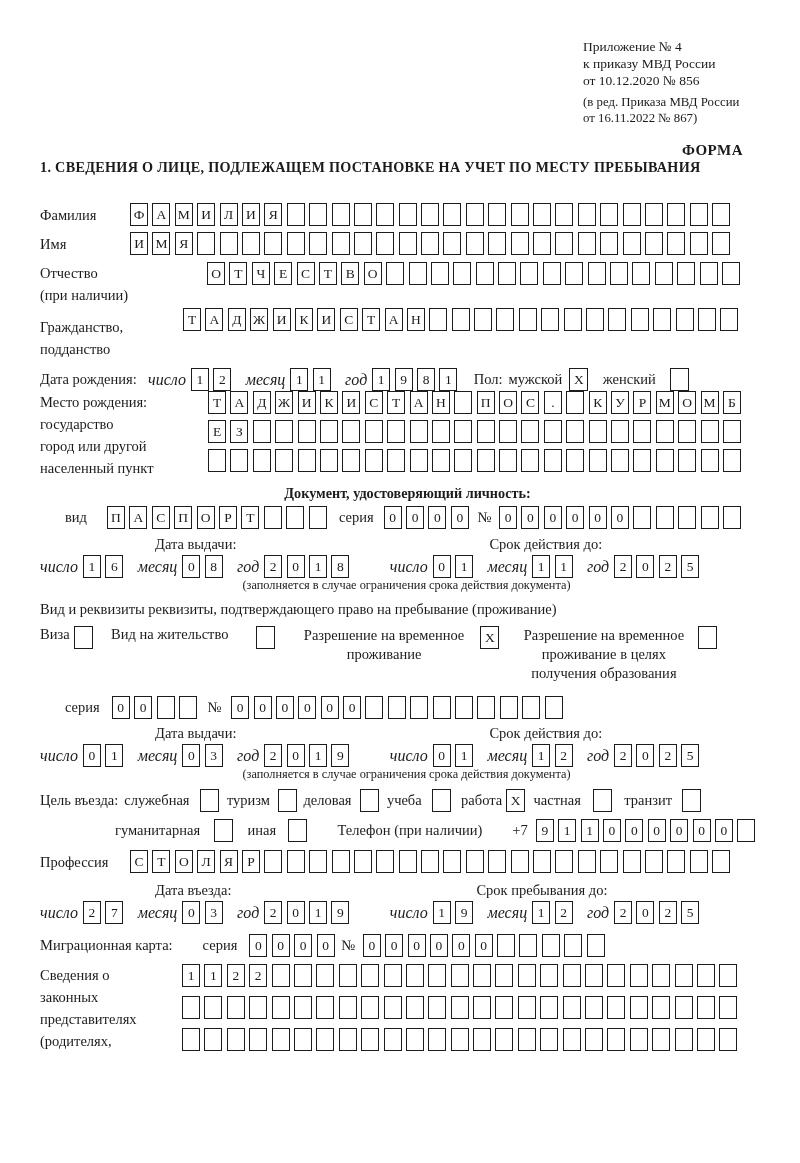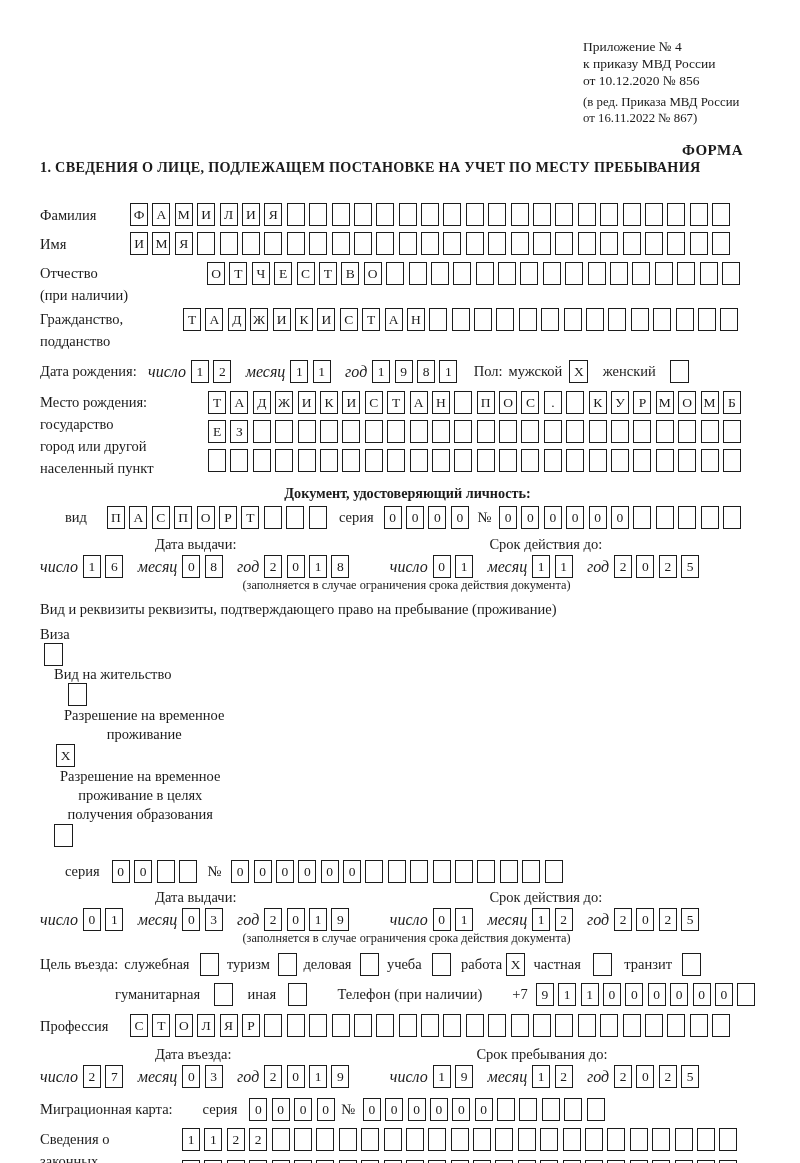--- a/index.html
+++ b/index.html
@@ -144,21 +144,21 @@
         <span class="cell"></span>
         <span class="cell"></span>
         <span class="cell"></span>
         <span class="cell"></span>
         <span class="cell"></span>
         <span class="cell"></span>
       </div>
   </div>
 
   <div class="row top" style="margin-top:2px;">
-    <div class="lblcol" style="width:143px;">
+    <div class="lblcol" style="width:143px;margin-top:8px;">
       <div>Гражданство,</div>
       <div>подданство</div>
     </div>
     <div class="cells">
         <span class="cell">Т</span>
         <span class="cell">А</span>
         <span class="cell">Д</span>
         <span class="cell">Ж</span>
         <span class="cell">И</span>
         <span class="cell">К</span>
@@ -199,21 +199,21 @@
         <span class="cell">8</span>
         <span class="cell">1</span>
       </span>
     <span class="lbl" style="margin-left:12px;">Пол:</span>
     <span class="lbl" style="margin-left:6px;">мужской</span>
     <span class="cell cb" style="margin-left:7px;">X</span>
     <span class="lbl" style="margin-left:10px;">женский</span>
     <span class="cell cb" style="margin-left:14px;"></span>
   </div>
 
-  <div class="row top" style="margin-top:8px;">
+  <div class="row top" style="">
     <div class="lblcol" style="width:168px;">
       <div>Место рождения:</div>
       <div>государство</div>
       <div>город или другой</div>
       <div>населенный пункт</div>
     </div>
     <div>
       <div class="cells">
           <span class="cell">Т</span>
           <span class="cell">А</span>
@@ -363,21 +363,21 @@
         <span class="cell">2</span>
         <span class="cell">0</span>
         <span class="cell">2</span>
         <span class="cell">5</span>
       </span>
   </div>
   <div class="note">(заполняется в случае ограничения срока действия документа)</div>
 
   <div class="lbl" style="margin-top:8px;">Вид и реквизиты реквизиты, подтверждающего право на пребывание (проживание)</div>
 
-  <div class="row top" style="margin-top:8px;flex-direction:column;">
+  <div class="row top" style="margin-top:8px;">
     <span class="lbl">Виза</span>
     <span class="cell cb" style="margin-left:4px;"></span>
     <span class="lbl" style="margin-left:14px;">Вид на жительство</span>
     <span class="cell cb" style="margin-left:28px;"></span>
     <span class="optlines" style="margin-left:24px;">
       <div>Разрешение на временное</div>
       <div>проживание</div>
     </span>
     <span class="cell cb" style="margin-left:16px;">X</span>
     <span class="optlines" style="margin-left:20px;">

